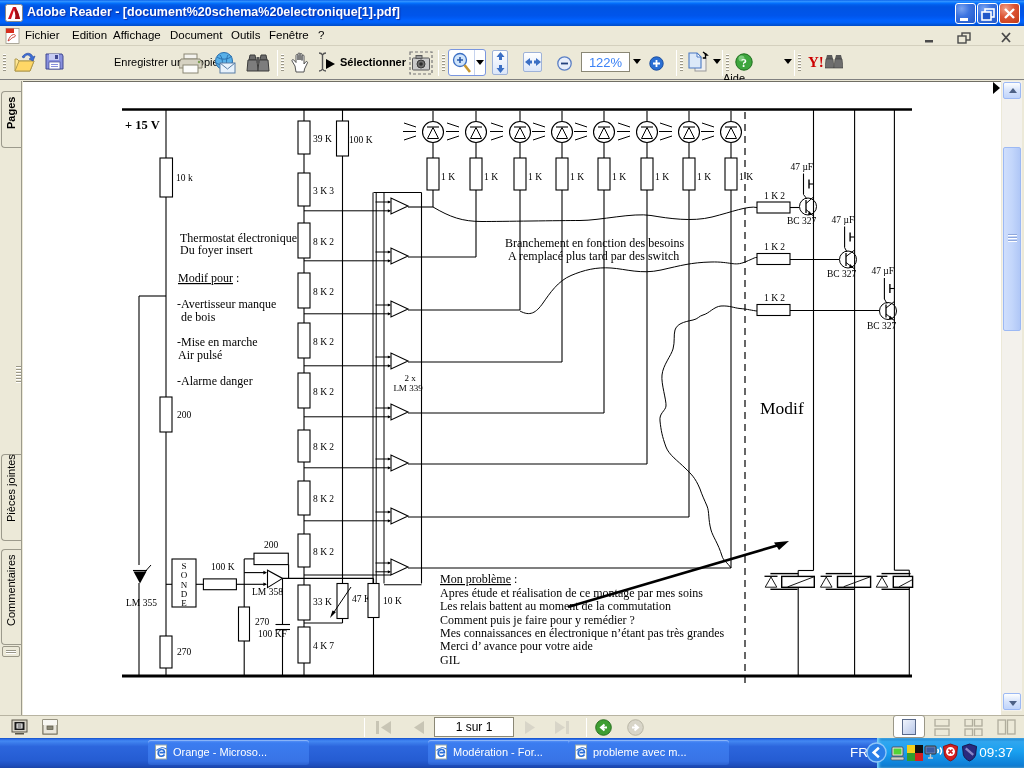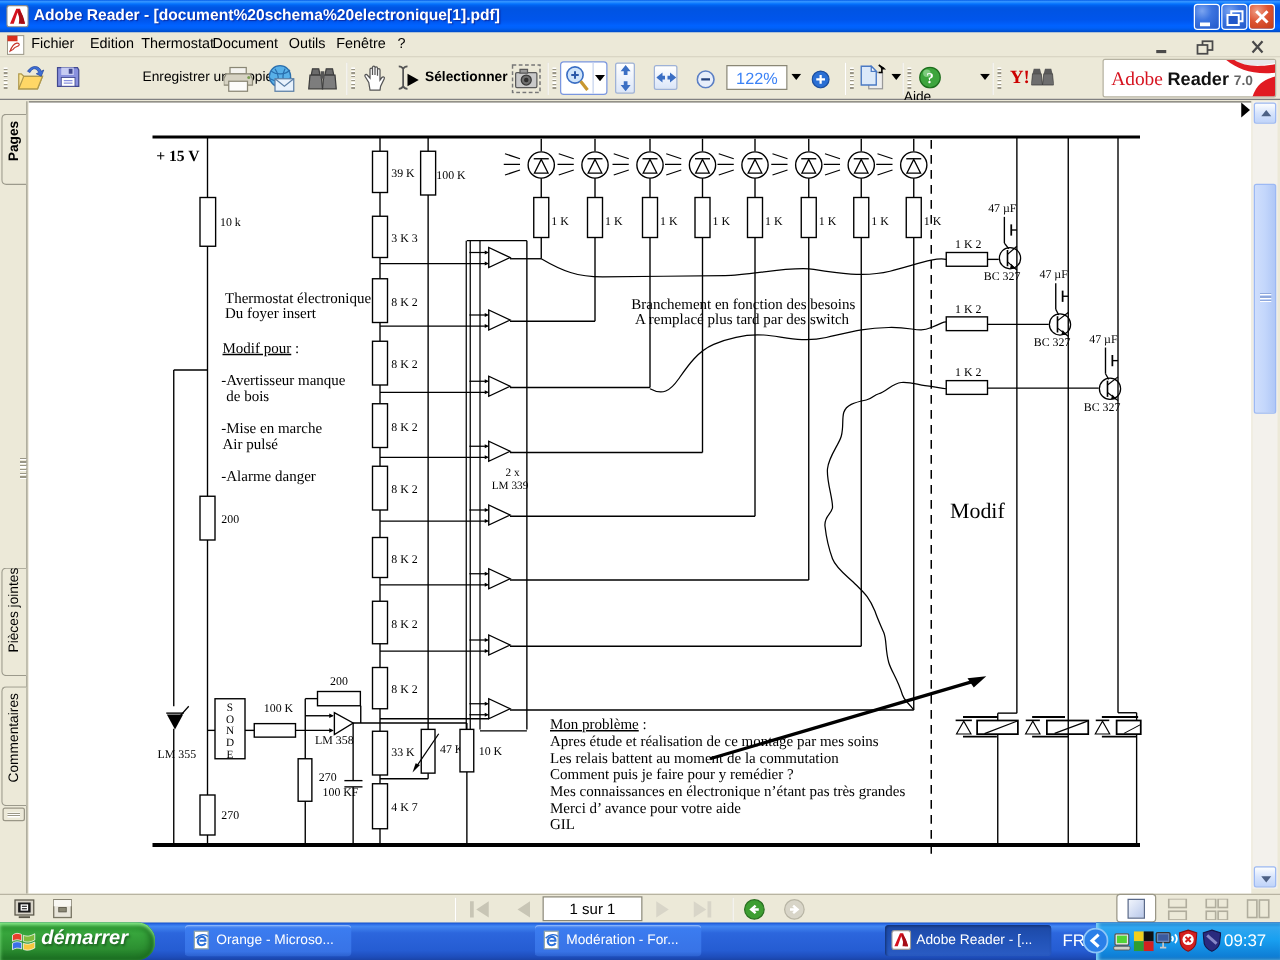--- a/index.html
+++ b/index.html
@@ -41,21 +41,21 @@
 
 #statusbar { position:absolute; left:0; top:715px; width:1024px; height:23px; background:#ECE9D8; border-top:1px solid #b8b4a2; font-size:11px; }
 
 
 #taskbar { position:absolute; left:0; top:738px; width:1024px; height:30px;
   background:linear-gradient(180deg,#1250c8 0%,#2e6ee8 5%,#4388f2 10%,#2c66dd 28%,#255cd2 75%,#1e4dbb 92%,#1a44a8 100%); }
 #startbtn { position:absolute; left:0; top:0; width:124px; height:30px; border-radius:0 14px 14px 0;
   background:linear-gradient(180deg,#3db54a 0%,#2f9a35 12%,#37a53c 30%,#2c8f31 70%,#1e7425 95%);
   box-shadow:inset 0 2px 3px #8aed8a, inset -4px 0 6px #1b6b1f; }
 #startbtn span { position:absolute; left:33px; top:4px; color:#fff; font-size:16px; font-weight:bold; font-style:italic; text-shadow:1px 2px 2px #1c5e20; }
-.task { position:absolute; top:2px; height:25px; width:133px; border-radius:3px;
+.task { position:absolute; top:2px; height:25px; width:161px; border-radius:3px;
   background:linear-gradient(180deg,#5d97f8 0%,#3b7cf0 12%,#3873e6 85%,#2c61cf 100%);
   box-shadow:inset 0 1px 0 #88b3f8; color:#fff; font-size:11px; }
 .task.active { background:linear-gradient(180deg,#1c48a5 0%,#2253b8 50%,#2a5cc4 100%); box-shadow:inset 1px 1px 2px #123272; }
 .task .tlabel { position:absolute; left:25px; top:6px; white-space:nowrap; overflow:hidden; width:104px; }
 #tray { position:absolute; right:0; top:0; width:179px; height:30px;margin-left:47px; }
 #traypanel { position:absolute; left:32px; top:0; width:147px; height:30px;
   background:linear-gradient(180deg,#1179ca 0%,#31a6ef 12%,#19a0f0 45%,#0e7ed6 90%,#0a66b5 100%);
   box-shadow:inset 2px 0 3px #7fd4f8; }
 #clock { position:absolute; right:11px; top:7px; color:#fff; font-size:13.5px; }
 .ticon { position:absolute; left:5px; top:4px; }
@@ -101,21 +101,21 @@
     </svg>
   <svg class="abs" style="left:956px;top:6px;" width="16" height="12" viewBox="0 0 16 12">
     <rect x="6" y="1" width="8" height="7" fill="none" stroke="#4a4a4a" stroke-width="1.4"></rect>
     <rect x="2" y="4" width="8" height="7" fill="#ECE9D8" stroke="#4a4a4a" stroke-width="1.4"></rect>
   </svg>
   <svg class="abs" style="left:998px;top:6px;" width="16" height="12" viewBox="0 0 16 12">
     <path d="M4 1 L12 10 M12 1 L4 10" stroke="#4a4a4a" stroke-width="1.8"></path>
   </svg>
   <span class="menuitem" style="left:25px;">Fichier</span>
   <span class="menuitem" style="left:72px;">Edition</span>
-  <span class="menuitem" style="left:113px;">Thermostat</span>
+  <span class="menuitem" style="left:113px;">Affichage</span>
   <span class="menuitem" style="left:170px;text-align:center;">Document</span>
   <span class="menuitem" style="left:231px;">Outils</span>
   <span class="menuitem" style="left:269px;">Fenêtre</span>
   <span class="menuitem" style="left:318px;">?</span>
 </div>
 
 <div id="toolbar">
   <div class="grip" style="left:3px;"></div>
 
   <svg class="abs" style="left:13px;top:5px;" width="25" height="24" viewBox="0 0 25 24">
@@ -248,31 +248,20 @@
   <div class="grip" style="left:798px;"></div>
 
   <span class="abs" style="left:808px;top:8px;color:#cc0000;font-weight:bold;font-size:15px;font-family:'Liberation Serif',serif;">Y!</span>
   <svg class="abs" style="left:825px;top:8px;" width="18" height="16" viewBox="0 0 18 16">
     <path d="M2 1 L7 1 L8 5 L1 5 Z" fill="#5a5a5a"></path>
       <path d="M11 1 L16 1 L17 5 L10 5 Z" fill="#5a5a5a"></path>
     <path d="M1 5 L8 5 L9 14 L0 14 Z" fill="#6e6e6e" stroke="#3a3a3a" stroke-width="0.6"></path>
     <path d="M10 5 L17 5 L18 14 L9 14 Z" fill="#6e6e6e" stroke="#3a3a3a" stroke-width="0.6"></path>
   </svg>
 
-  <div class="abs" style="left:882px;top:1px;width:139px;height:31px;background:#fff;border:1px solid #b5b2a1;border-radius:2px;overflow:hidden;">
-    <svg class="abs" style="left:0;top:0;" width="139" height="31" viewBox="0 0 139 31">
-      <path d="M95 -4 C110 6 118 6 139 2 L139 -6 Z" fill="#e8e8ea"></path>
-      <path d="M98 -6 C106 4 118 7 139 3 L139 10 C120 12 108 8 98 0 Z" fill="#e11b22"></path>
-      <path d="M139 12 C128 14 122 18 118 30 L139 30 Z" fill="#e11b22"></path>
-      <path d="M118 30 C121 20 126 15 139 12" fill="none" stroke="#fff" stroke-width="1.5"></path>
-      <text x="6" y="20" font-family="Liberation Serif, serif" font-size="15.5" fill="#d6121f">Adobe</text>
-      <text x="51" y="20" font-family="Liberation Sans, sans-serif" font-size="14.5" font-weight="bold" fill="#111">Reader</text>
-      <text x="104" y="20" font-family="Liberation Sans, sans-serif" font-size="11" font-weight="bold" fill="#666">7.0</text>
-    </svg>
-  </div>
 </div>
 
 <div id="docarea">
   <div id="page"></div>
   <div id="sidebar"></div>
   <div class="sidetab" style="top:11px; height:57px;">
       <span style="font-weight:bold;">Pages</span>
     </div>
   <div class="sidetab" style="top:374px; height:87px;">
       <span>Pièces jointes</span>
@@ -696,52 +685,43 @@
     <rect x="1" y="10" width="7.5" height="7" fill="none" stroke="#b0ad9d" stroke-width="1.3"></rect>
     <rect x="10.5" y="10" width="7.5" height="7" fill="none" stroke="#b0ad9d" stroke-width="1.3"></rect>
   </svg>
   <svg class="abs" style="left:997px;top:3px;" width="19" height="17" viewBox="0 0 19 17">
     <rect x="1" y="1" width="7.5" height="14" fill="none" stroke="#b0ad9d" stroke-width="1.3"></rect>
     <rect x="10.5" y="1" width="7.5" height="14" fill="none" stroke="#b0ad9d" stroke-width="1.3"></rect>
   </svg>
 </div>
 
 <div id="taskbar">
-  <div id="startbtn">
-    <svg class="abs" style="left:8px;top:5px;" width="22" height="20" viewBox="0 0 22 20">
-      <path d="M2 5.2 C4.5 3.2 6.5 3.4 9.3 4.6 L9.3 9.6 C6.5 8.5 4.5 8.4 2 10 Z" fill="#e8402c" stroke="#fff" stroke-width="0.6"></path>
-      <path d="M10.7 5.2 C13.5 6.3 15.8 6.2 19.8 4 L19.8 9 C15.8 11 13.5 11 10.7 10 Z" fill="#7fbc3c" stroke="#fff" stroke-width="0.6"></path>
-      <path d="M2 11.6 C4.5 10 6.5 10.1 9.3 11.2 L9.3 16.2 C6.5 15.1 4.5 15.2 2 16.8 Z" fill="#3a6fe8" stroke="#fff" stroke-width="0.6"></path>
-      <path d="M10.7 11.6 C13.5 12.7 15.8 12.6 19.8 10.6 L19.8 15.4 C15.8 17.5 13.5 17.5 10.7 16.5 Z" fill="#f6c83f" stroke="#fff" stroke-width="0.6"></path>
-    </svg>
-    <span>démarrer</span>
-  </div>
   <div class="task" style="left:148px;">
       <svg class="ticon" width="16" height="16" viewBox="0 0 16 16">
         <rect x="2.5" y="1" width="11" height="14" fill="#fff" stroke="#9aa"></rect>
         <path d="M11.5 10.5 C10.2 12.6 7 12.8 5.8 11 C4.6 9.2 5.2 6.2 7.8 5.6 C10.2 5.1 11.6 6.8 11.4 8.6 L6.6 8.6" fill="none" stroke="#2a6fd8" stroke-width="1.7"></path>
         <path d="M3.5 6.5 C7 3.2 11 3 13.5 5.2" fill="none" stroke="#2a6fd8" stroke-width="1.1"></path>
       </svg>
       <span class="tlabel">Orange - Microso...</span>
     </div>
   <div class="task" style="left:428px;">
       <svg class="ticon" width="16" height="16" viewBox="0 0 16 16">
         <rect x="2.5" y="1" width="11" height="14" fill="#fff" stroke="#9aa"></rect>
         <path d="M11.5 10.5 C10.2 12.6 7 12.8 5.8 11 C4.6 9.2 5.2 6.2 7.8 5.6 C10.2 5.1 11.6 6.8 11.4 8.6 L6.6 8.6" fill="none" stroke="#2a6fd8" stroke-width="1.7"></path>
         <path d="M3.5 6.5 C7 3.2 11 3 13.5 5.2" fill="none" stroke="#2a6fd8" stroke-width="1.1"></path>
       </svg>
       <span class="tlabel">Modération - For...</span>
     </div>
-  <div class="task active" style="left:708px;">
+  <div class="task" style="left:568px;">
       <svg class="ticon" width="16" height="16" viewBox="0 0 16 16">
-        <rect x="0.5" y="0.5" width="15" height="15" rx="2" fill="#fff" stroke="#999"></rect>
-        <path d="M2.5 13 L7 2.5 L9.5 2.5 L13.5 13 L10.8 13 L8 5 L5.2 13 Z" fill="#d6121f"></path>
-        <path d="M8 2.5 C11.5 5.5 12.5 9 13.5 13 L9 13 C10 9 9 5.5 8 2.5" fill="#a50d16"></path>
+        <rect x="2.5" y="1" width="11" height="14" fill="#fff" stroke="#9aa"></rect>
+        <path d="M11.5 10.5 C10.2 12.6 7 12.8 5.8 11 C4.6 9.2 5.2 6.2 7.8 5.6 C10.2 5.1 11.6 6.8 11.4 8.6 L6.6 8.6" fill="none" stroke="#2a6fd8" stroke-width="1.7"></path>
+        <path d="M3.5 6.5 C7 3.2 11 3 13.5 5.2" fill="none" stroke="#2a6fd8" stroke-width="1.1"></path>
       </svg>
-      <span class="tlabel">Adobe Reader - [...</span>
+      <span class="tlabel">probleme avec m...</span>
     </div>
   <div id="tray">
     <div id="traypanel"></div>
     <span id="fr">FR</span>
     <svg class="abs" style="left:21px;top:4px;" width="21" height="21" viewBox="0 0 22 22">
       <circle cx="11" cy="11" r="10" fill="#2a7fe8"></circle>
       <circle cx="11" cy="11" r="10" fill="none" stroke="#8ec6f8" stroke-width="1.5"></circle>
       <path d="M13.5 6 L8 11 L13.5 16" stroke="#fff" stroke-width="2.6" fill="none"></path>
     </svg>
     <svg class="abs" style="left:44px;top:7px;" width="17" height="17" viewBox="0 0 17 17">

